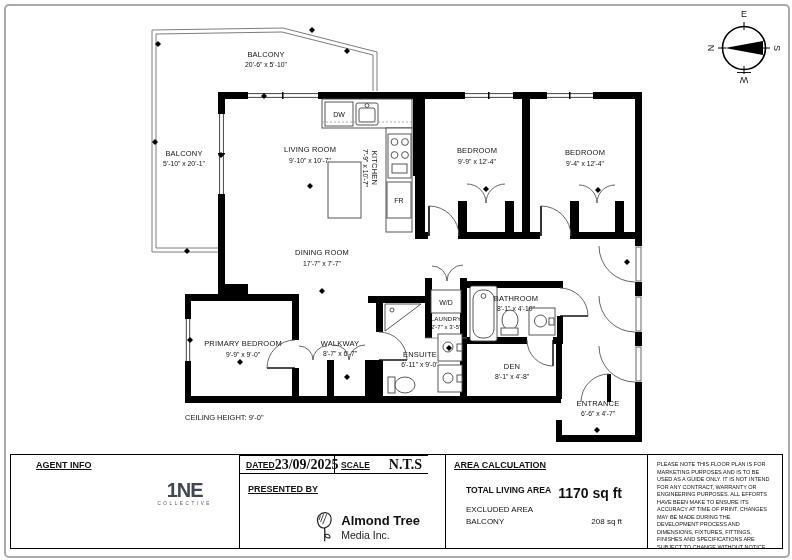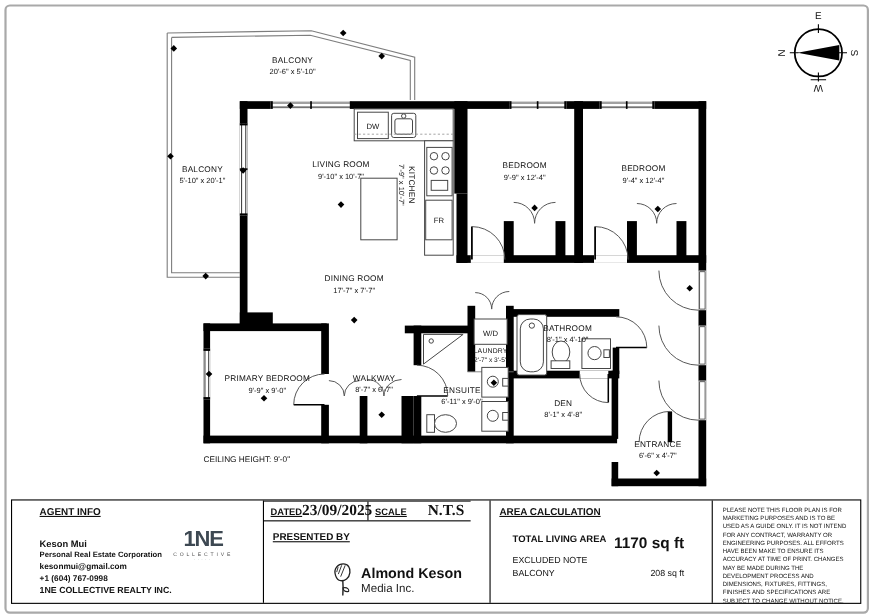--- a/index.html
+++ b/index.html
@@ -316,27 +316,20 @@
       <text class="fix-label" x="399" y="203">FR</text>
       <text class="fix-label" x="446" y="305">W/D</text>
     </g>
     <text class="ceil" x="185" y="420">CEILING HEIGHT: 9'-0"</text>
   </svg>
 
   
   <div id="info-bar">
     <div id="agent-cell" class="cell">
       <div class="hdr">AGENT INFO</div>
-      <div id="agent-lines">
-        <div class="a-name">Keson Mui</div>
-        <div class="a-title">Personal Real Estate Corporation</div>
-        <div class="a-line">kesonmui@gmail.com</div>
-        <div class="a-line">+1 (604) 767-0998</div>
-        <div class="a-brok">1NE COLLECTIVE REALTY INC.</div>
-      </div>
       <div id="one-logo">
         <div class="one-main">1NE</div>
         <div class="one-sub">COLLECTIVE</div>
         <div class="one-dots">·····</div>
       </div>
     </div>
 
     <div id="address-cell" class="cell">
       <div id="addr-row2">
         <div class="addr-sub">
@@ -353,35 +346,35 @@
         <div id="media-logo">
           <svg width="24" height="32" viewBox="0 0 26 34">
             <path d="M5.5,13 C3,5.5 8.5,1.5 13,1.5 C18,1.5 20.2,5.5 19.6,10 C19,15.5 14.5,18.5 10.5,18 C7.5,17.6 6.3,15.4 5.5,13 Z" fill="none" stroke="#222" stroke-width="1.3"></path>
             <line x1="8" y1="4.5" x2="6.6" y2="9.5" stroke="#222" stroke-width="0.9"></line>
             <line x1="11.5" y1="2.8" x2="8.2" y2="11.5" stroke="#222" stroke-width="0.9"></line>
             <line x1="15" y1="2.8" x2="10.5" y2="14" stroke="#222" stroke-width="0.9"></line>
             <path d="M12.6,18 C13,22 13,27 12.6,32.5" fill="none" stroke="#222" stroke-width="1.4"></path>
             <path d="M12.8,25 C17.5,24 19,26.8 18.3,28.6 C14.5,29.4 12.8,27.2 12.8,25 Z" fill="none" stroke="#222" stroke-width="1.1"></path>
           </svg>
           <div id="media-text">
-            <div class="m-name">Almond Keson</div>
+            <div class="m-name">Almond Tree</div>
             <div class="m-sub">Media Inc.</div>
           </div>
         </div>
       </div>
     </div>
 
     <div id="area-cell" class="cell">
       <div class="hdr">AREA CALCULATION</div>
       <div class="area-row" id="area-total">
         <span class="al">TOTAL LIVING AREA</span>
         <span class="av">1170 sq ft</span>
       </div>
       <div class="area-row" id="area-excl">
-        <span>EXCLUDED NOTE</span>
+        <span>EXCLUDED AREA</span>
       </div>
       <div class="area-row" id="area-balc">
         <span>BALCONY</span>
         <span>208 sq ft</span>
       </div>
     </div>
 
     <div id="disclaimer-cell" class="cell">
       <div id="disclaimer-text">PLEASE NOTE THIS FLOOR PLAN IS FOR MARKETING PURPOSES AND IS TO BE USED AS A GUIDE ONLY. IT IS NOT INTEND FOR ANY CONTRACT, WARRANTY OR ENGINEERING PURPOSES. ALL EFFORTS HAVE BEEN MAKE TO ENSURE ITS ACCURACY AT TIME OF PRINT. CHANGES MAY BE MADE DURING THE DEVELOPMENT PROCESS AND DIMENSIONS, FIXTURES, FITTINGS, FINISHES AND SPECIFICATIONS ARE SUBJECT TO CHANGE WITHOUT NOTICE. WINDOW PLACEMENT, BALCONY EACH PLAN TYPE. PLEASE REFER TO CONTRACT DRAWING FOR MORE ACCURATE INFORMATION ON PARTICULAR PROPERTY. ALL MEASUREMENTS ARE APPROXIMATE. THE ABOVE INFORMATION IS FROM SOURCES BELIEVED RELIABLE BUT SHOULD NOT BE RELIED UPON WITHOUT VERIFICATION. THE BROKERAGE AND THE AGENT ASSUME NO RESPONSIBILITY FOR ITS ACCURACY</div>
     </div>

